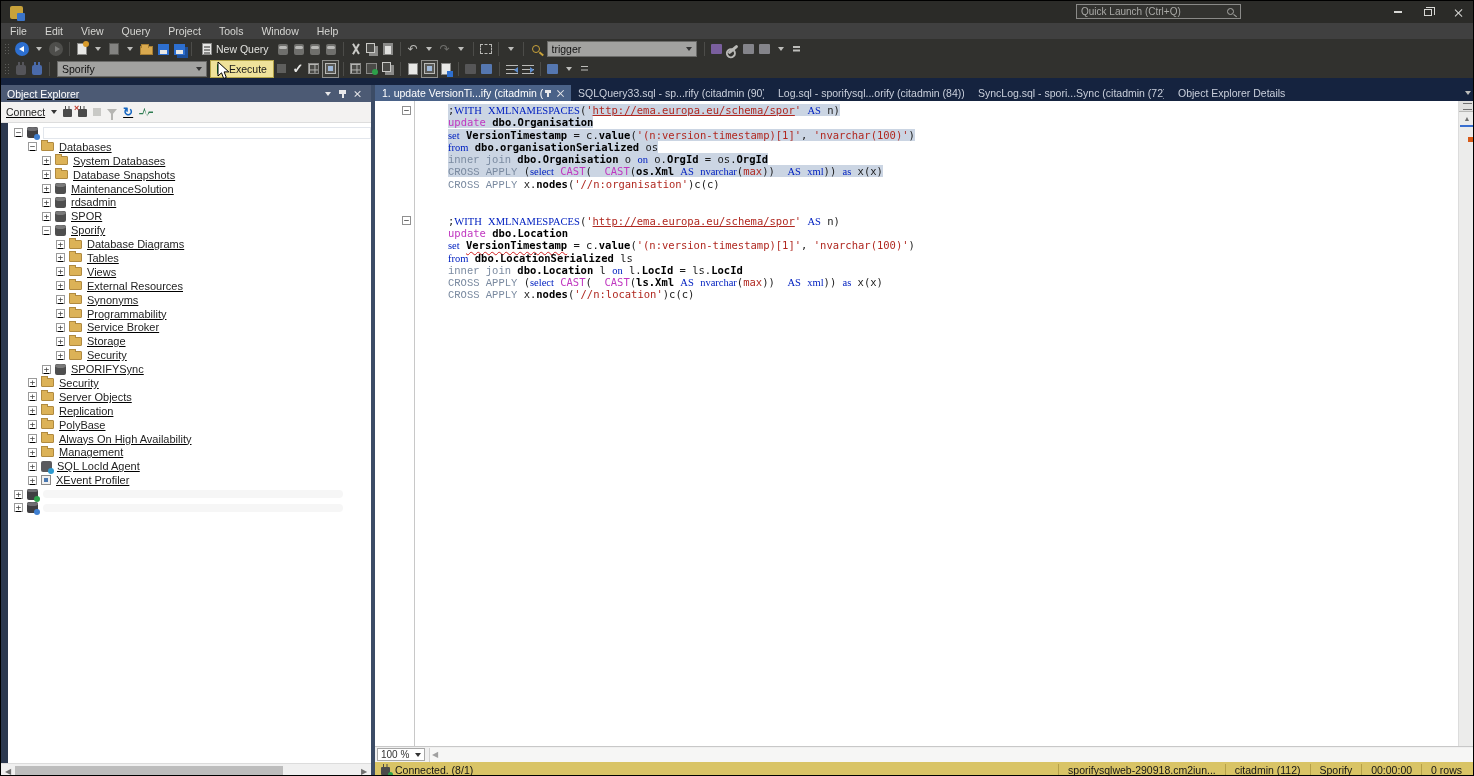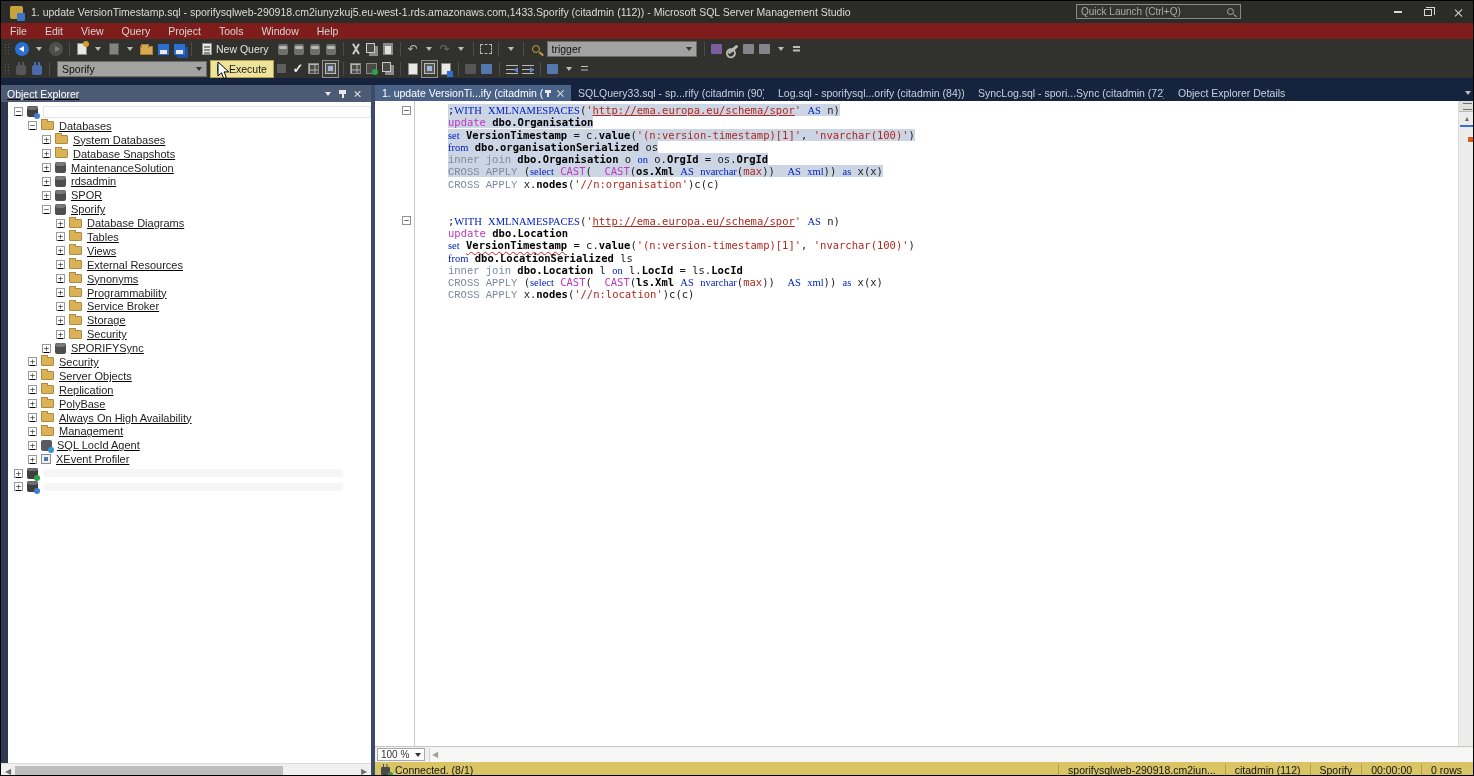--- a/index.html
+++ b/index.html
@@ -16,21 +16,21 @@
   .mag::after{content:"";position:absolute;left:5px;top:6px;width:4px;height:1.4px;background:#a9a9a6;transform:rotate(40deg);}
   .win-btns{position:absolute;right:0;top:0;height:22px;display:flex;}
   .win-btn{width:30px;height:22px;display:flex;align-items:center;justify-content:center;}
   .wb-min{width:8px;height:1.5px;background:#d8d8d5;}
   .wb-rest{width:8px;height:7px;border:1.2px solid #d8d8d5;position:relative;}
   .wb-rest::before{content:"";position:absolute;left:1px;top:-3px;width:8px;height:7px;border:1.2px solid #d8d8d5;border-bottom:none;border-left:none;}
   .wb-close{position:relative;width:9px;height:9px;}
   .wb-close::before,.wb-close::after{content:"";position:absolute;left:4px;top:0;width:1.4px;height:10px;background:#d8d8d5;}
   .wb-close::before{transform:rotate(45deg);}.wb-close::after{transform:rotate(-45deg);}
   
-  .menubar{position:absolute;left:0;top:22px;width:100%;height:16px;background:#7f1d1d;display:flex;align-items:center;color:#d5d5d2;font-size:10.5px;}
+  .menubar{position:absolute;left:0;top:22px;width:100%;height:16px;background:#404040;display:flex;align-items:center;color:#d5d5d2;font-size:10.5px;}
   .menu-item{padding:0 9px;height:100%;display:flex;align-items:center;cursor:default;}
   
   .tb{position:absolute;left:0;width:100%;background:#31312e;display:flex;align-items:center;color:#cfcfcc;}
   .tb1{top:38px;height:20px;}
   .tb2{top:58px;height:22px;border-bottom:3px solid #15233f;}
   .grip{width:5px;height:12px;margin:0 4px 0 3px;background-image:radial-gradient(#5d5d5a 1px,transparent 1px);background-size:3px 3px;}
   .tb-sep{width:1px;height:14px;background:#4c4c49;margin:0 4px;}
   .tb-btn{height:18px;min-width:16px;display:flex;align-items:center;justify-content:center;padding:0 2px;position:relative;}
   .tb-btn.dis{opacity:.45;}
   .tb-btn.boxed{border:1px solid #8f8f8c;background:#3c3c38;}
@@ -184,21 +184,20 @@
   
   .cursor{position:absolute;left:216px;top:60px;z-index:50;pointer-events:none;}
 </style>
 </head>
 <body>
 
 <div id="app">
 
   <div class="titlebar">
     <span class="app-icon"></span>
-    <span class="title-text">1. update VersionTimestamp.sql - sporifysqlweb-290918.cm2iunyzkuj5.eu-west-1.rds.amazonaws.com,1433.Sporify (citadmin (112)) - Microsoft SQL Server Management Studio</span>
     <div class="quick-launch">
       <span class="ph">Quick Launch (Ctrl+Q)</span>
       <span class="mag"></span>
     </div>
     <div class="win-btns">
       <div class="win-btn">
           <span class="wb-min"></span>
         </div>
       <div class="win-btn">
           <span class="wb-rest"></span>
@@ -410,20 +409,30 @@
       <div class="oe-title">
         <span class="t">Object Explorer</span>
         <span class="oe-tbtn">
             <span class="caret-dn" style="border-top-color:#e8e8ea"></span>
           </span>
         <span class="oe-tbtn">
             <span class="pin"></span>
           </span>
         <span class="oe-tbtn oe-x"></span>
       </div>
+      <div class="oe-toolbar">
+        <span>Connect</span>
+        <span class="caret-dk"></span>
+        <span class="oe-ic pl"></span>
+        <span class="oe-ic pl pl-x"></span>
+        <span class="oe-ic oe-stop"></span>
+        <span class="oe-ic funnel"></span>
+        <span class="oe-ic refresh">↻</span>
+        <span class="oe-ic pulse"></span>
+      </div>
       <div class="oe-tree">
           <div class="trow" style="padding-left: 6px;">
             <span class="exp">−</span>
             <span class="t-ico t-server"></span>
             <span class="redacted-box"></span>
           </div>
           <div class="trow" style="padding-left: 20px;">
             <span class="exp">−</span>
             <span class="t-ico t-folder"></span>
             <span>Databases</span>

